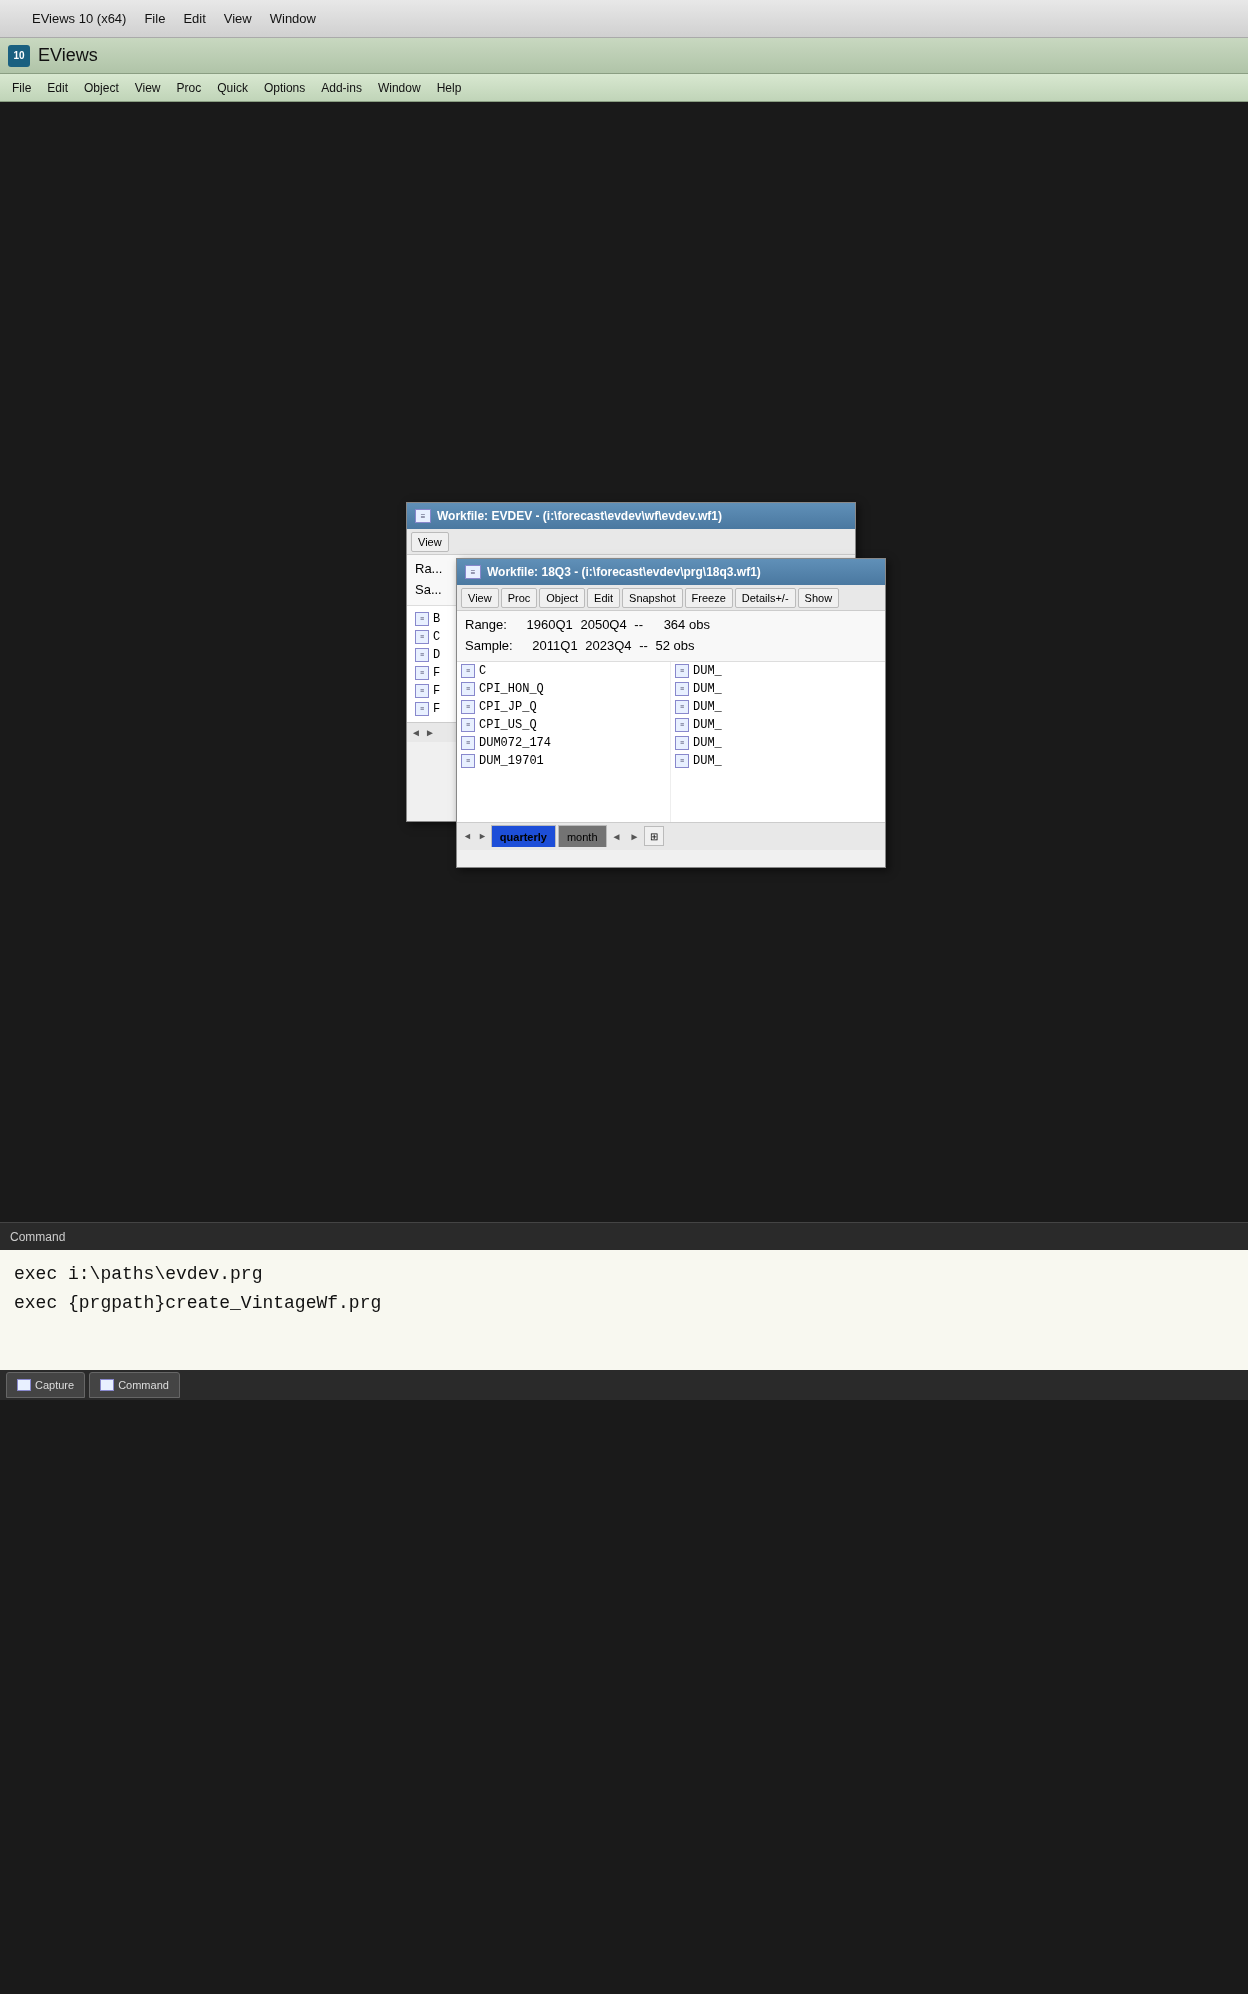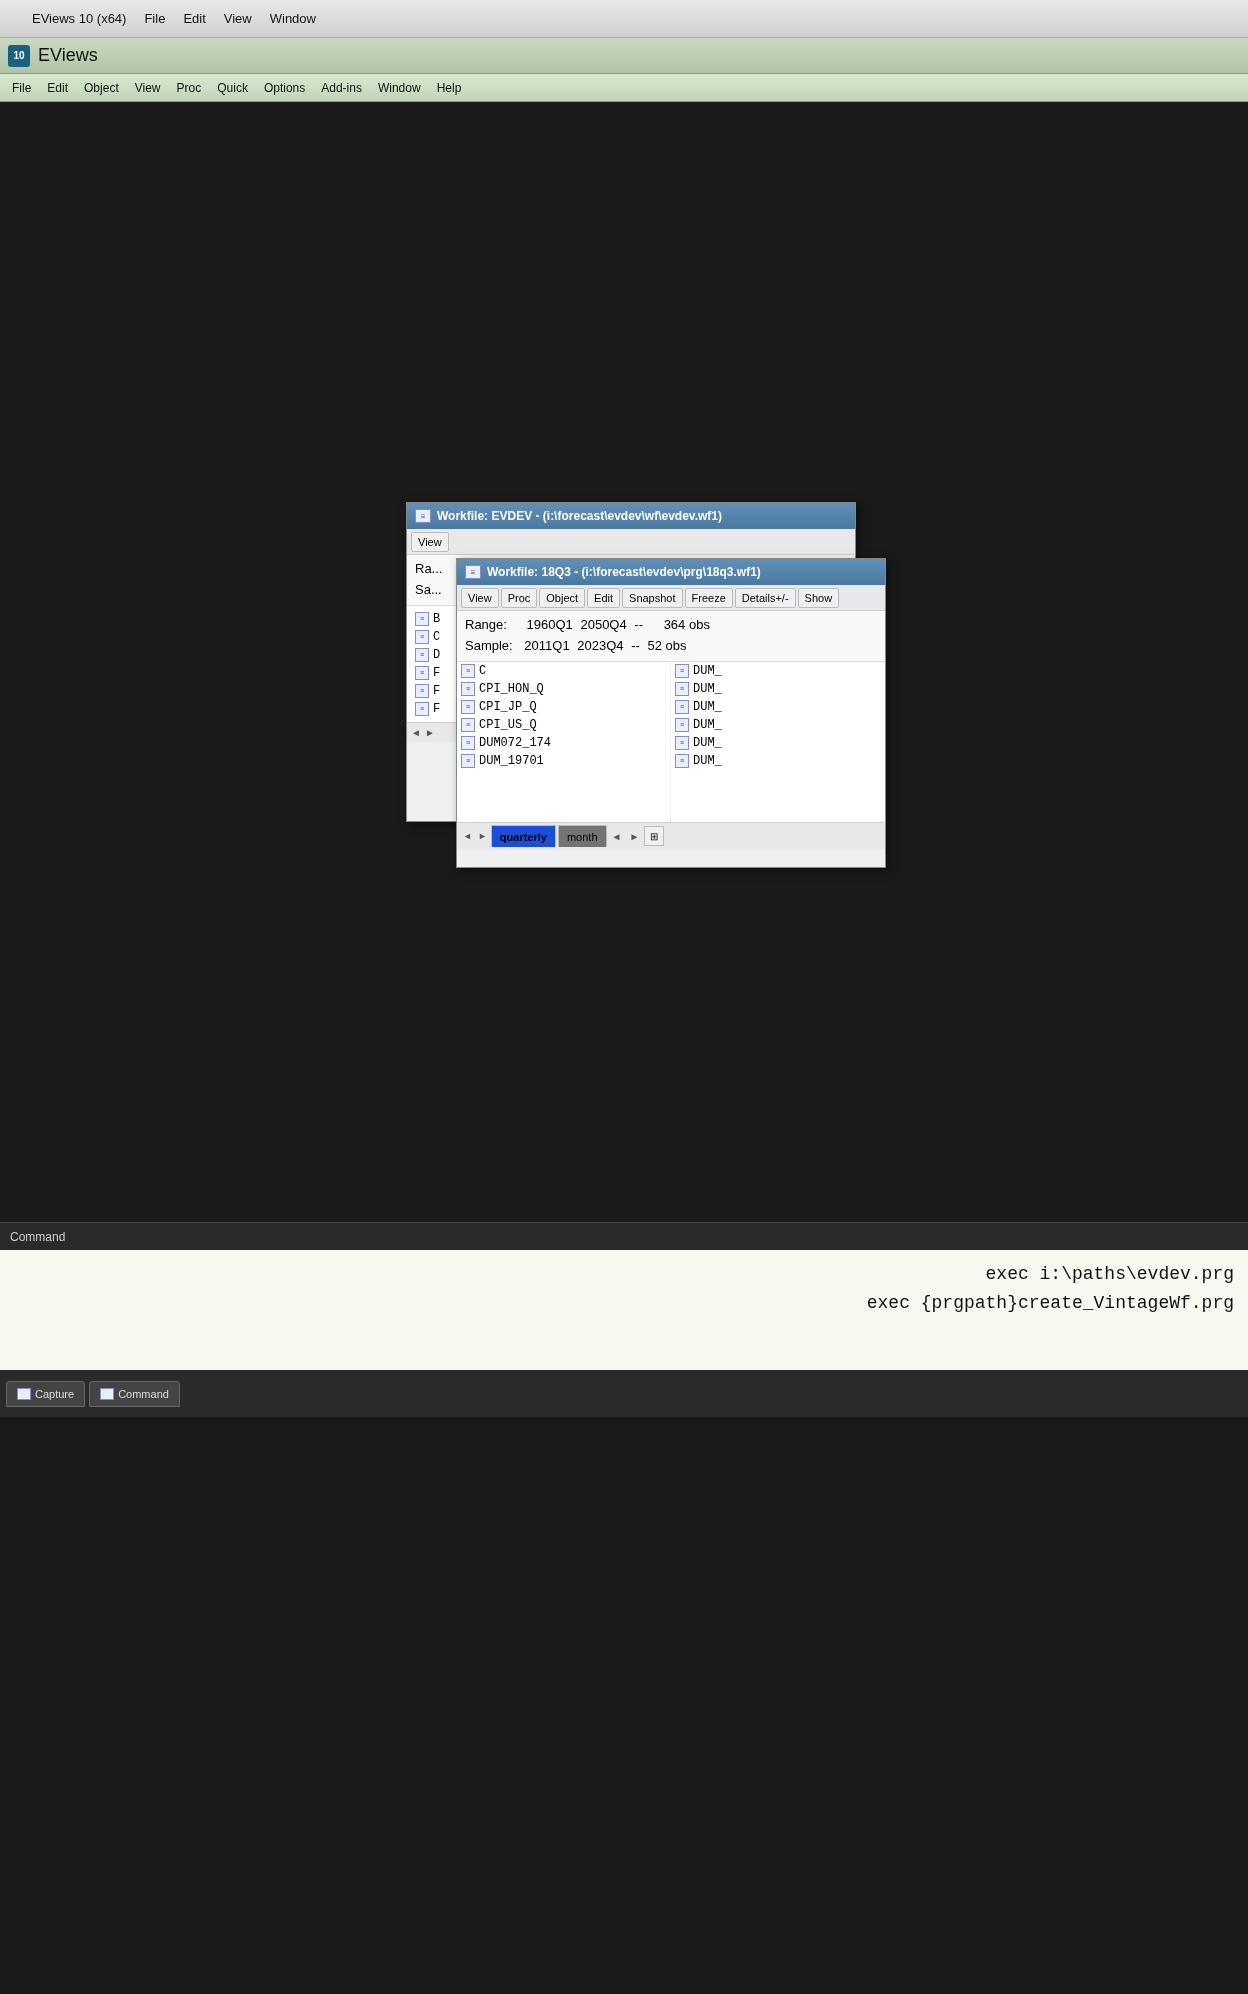--- a/index.html
+++ b/index.html
@@ -239,21 +239,21 @@
       background: #f8f8f0;
       min-height: 120px;
       padding: 10px 14px;
       font-size: 18px;
       font-family: 'Courier New', monospace;
       color: #111;
       line-height: 1.6;
     }
 
     .command-tabs-bar {
-      height: 47px;
+      height: 30px;
       background: #2a2a2a;
       display: flex;
       align-items: center;
       padding: 8px 6px;
       gap: 4px;
     }
     .cmd-tab {
       height: 26px;
       padding: 0 10px;
       background: #444;
@@ -382,21 +382,21 @@
     <div class="window-info">
       <div>
         <span>Range:</span>
         <span style="margin-left:16px;">1960Q1</span>
         <span style="margin-left:4px;">2050Q4</span>
         <span style="margin-left:4px;">--</span>
         <span style="margin-left:17px;">364 obs</span>
       </div>
       <div>
         <span>Sample:</span>
-        <span style="margin-left:8px;">2011Q1</span>
+        <span style="margin-left:16px;">2011Q1</span>
         <span style="margin-left:4px;">2023Q4</span>
         <span style="margin-left:4px;">--</span>
         <span style="margin-left:4px;">52 obs</span>
       </div>
     </div>
 
     <div style="background: white; display: grid; grid-template-columns: 1fr 1fr; min-height: 160px;">
 
       <div style="border-right: 1px solid #eee;">
         <div class="workfile-item">
@@ -458,21 +458,21 @@
       <span class="footer-nav scroll-arrow">►</span>
       <div class="footer-tab active">quarterly</div>
       <div class="footer-tab inactive">month</div>
       <span class="footer-nav">◄</span>
       <span class="footer-nav">►</span>
       <div class="footer-grid-btn">⊞</div>
     </div>
   </div>
 </div>
 
-<div class="command-section" style="position: absolute; inset: 1222px 0px 0px; text-align: right;">
+<div class="command-section" style="position: absolute; inset: 1222px 0px 0px;">
   <div class="command-label-bar">
     <span class="command-label">Command</span>
   </div>
   <div class="command-input-area">
     <div>exec i:\paths\evdev.prg</div>
     <div>exec {prgpath}create_VintageWf.prg</div>
   </div>
   <div class="command-tabs-bar">
     <div class="cmd-tab">
       <span class="cmd-tab-icon"></span>

